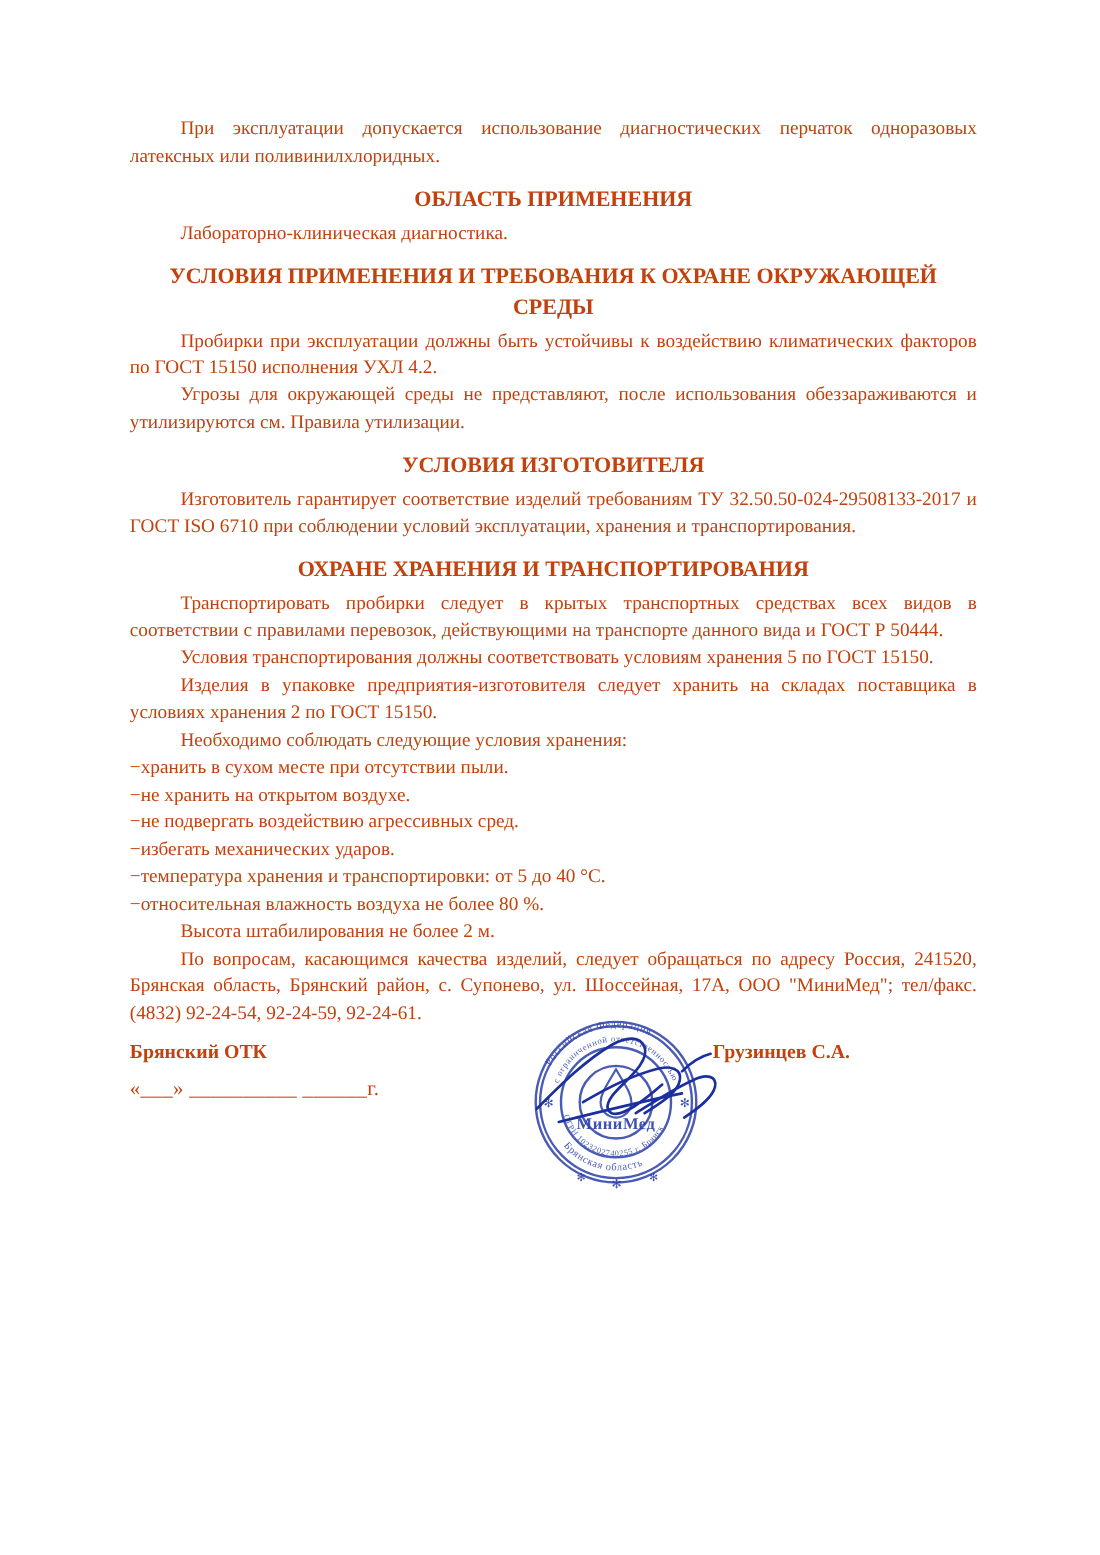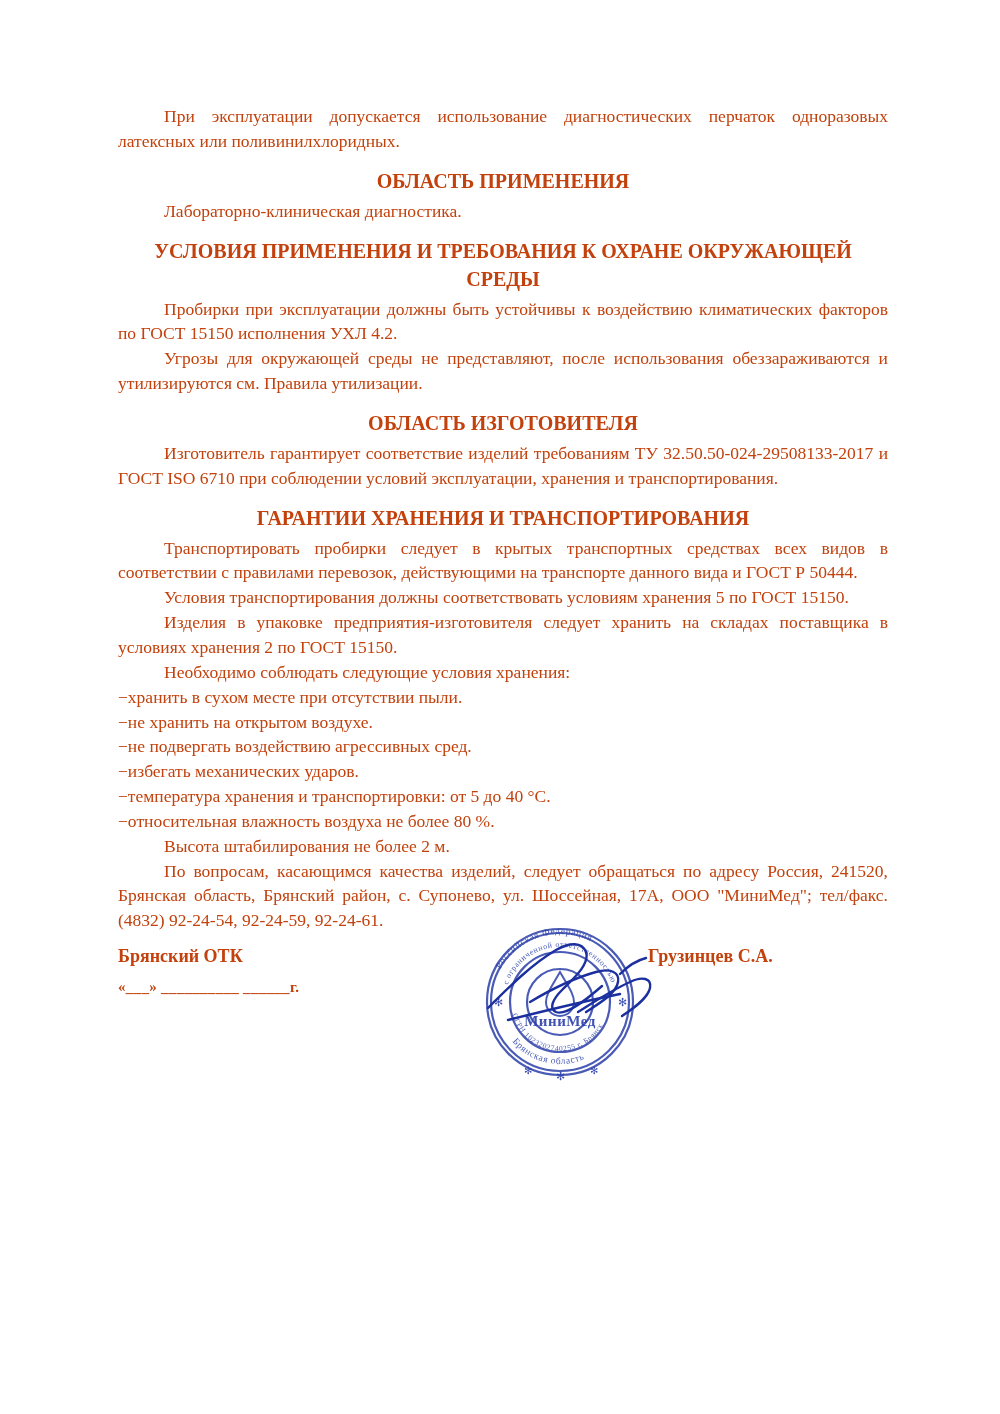--- a/index.html
+++ b/index.html
@@ -63,22 +63,22 @@
   .sign-left {
     width: 330px;
   }
   .sign-right {
     text-align: left;
     width: 240px;
     padding-left: 100px;
   }
   .date-line {
     margin-top: 12px;
-    font-size: 15px;
-    font-weight: bold;
+    font-size: 19px;
+    font-weight: normal;
     letter-spacing: 0.3px;
   }
   
   .stamp {
     position: absolute;
     left: 472px;
     top: 898px;
     width: 176px;
     height: 176px;
     pointer-events: none;
@@ -104,25 +104,25 @@
 
     <h2>ОБЛАСТЬ ПРИМЕНЕНИЯ</h2>
 
     <p class="indent">Лабораторно-клиническая диагностика.</p>
 
     <h2>УСЛОВИЯ ПРИМЕНЕНИЯ И ТРЕБОВАНИЯ К ОХРАНЕ ОКРУЖАЮЩЕЙ СРЕДЫ</h2>
 
     <p class="indent">Пробирки при эксплуатации должны быть устойчивы к воздействию климатических факторов по ГОСТ 15150 исполнения УХЛ 4.2.</p>
     <p class="indent">Угрозы для окружающей среды не представляют, после использования обеззараживаются и утилизируются см. Правила утилизации.</p>
 
-    <h2>ОБЛАСТЬ ИЗГОТОВИТЕЛЯ</h2>
+    <h2>УСЛОВИЯ ИЗГОТОВИТЕЛЯ</h2>
 
     <p class="indent">Изготовитель гарантирует соответствие изделий требованиям ТУ 32.50.50-024-29508133-2017 и ГОСТ ISO 6710 при соблюдении условий эксплуатации, хранения и транспортирования.</p>
 
-    <h2>ГАРАНТИИ ХРАНЕНИЯ И ТРАНСПОРТИРОВАНИЯ</h2>
+    <h2>ОХРАНЕ ХРАНЕНИЯ И ТРАНСПОРТИРОВАНИЯ</h2>
 
     <p class="indent">Транспортировать пробирки следует в крытых транспортных средствах всех видов в соответствии с правилами перевозок, действующими на транспорте данного вида и ГОСТ Р 50444.</p>
     <p class="indent">Условия транспортирования должны соответствовать условиям хранения 5 по ГОСТ 15150.</p>
     <p class="indent">Изделия в упаковке предприятия-изготовителя следует хранить на складах поставщика в условиях хранения 2 по ГОСТ 15150.</p>
     <p class="indent">Необходимо соблюдать следующие условия хранения:</p>
 
     <p class="dash-item">−хранить в сухом месте при отсутствии пыли.</p>
     <p class="dash-item">−не хранить на открытом воздухе.</p>
     <p class="dash-item">−не подвергать воздействию агрессивных сред.</p>
     <p class="dash-item">−избегать механических ударов.</p>

